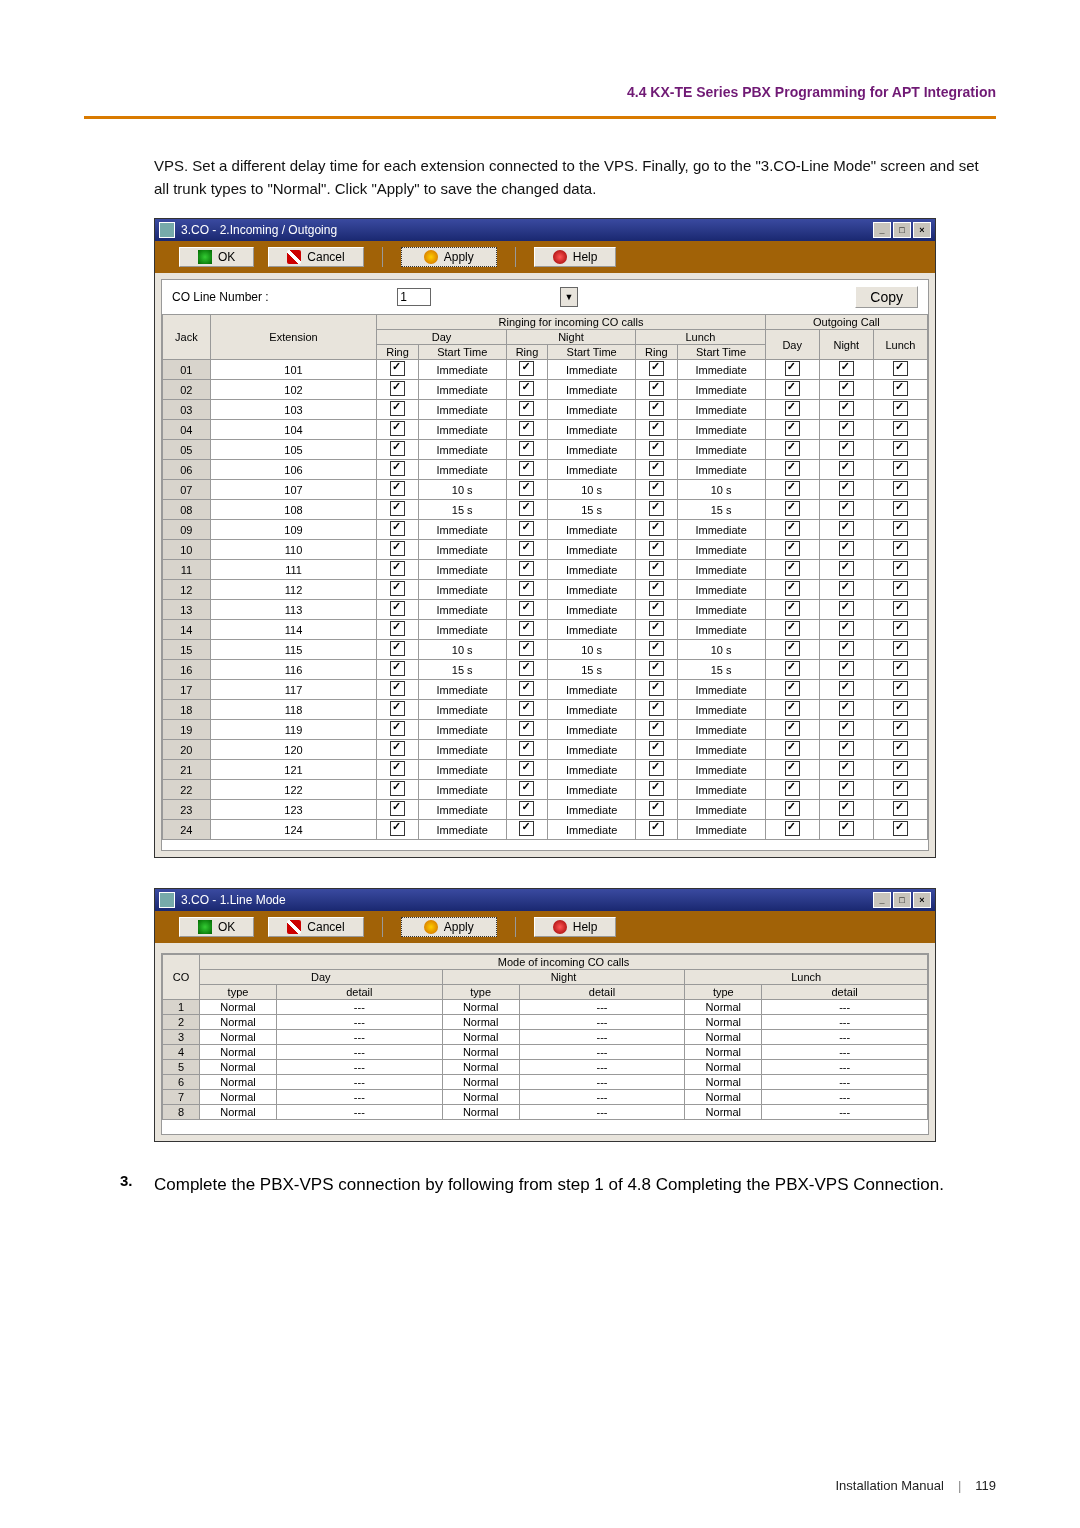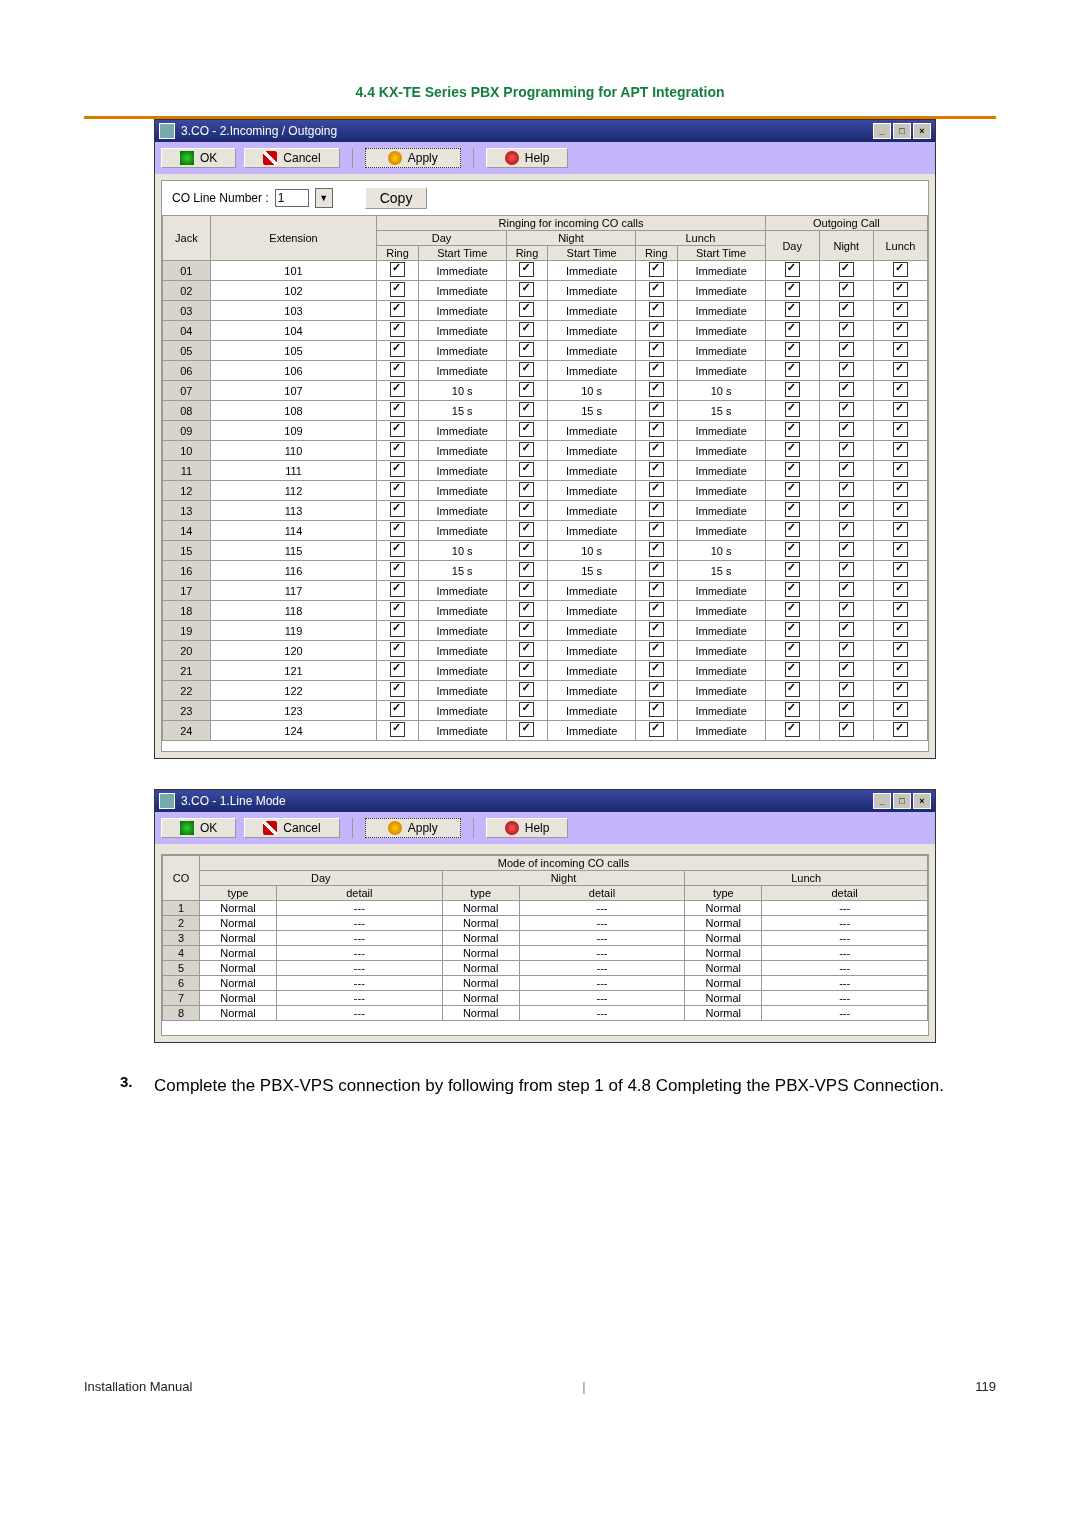--- a/index.html
+++ b/index.html
@@ -1,41 +1,41 @@
 <!DOCTYPE html>
 <html><head>
 <meta charset="utf-8">
 <style>
   body { margin:0; background:#fff; font-family: Arial, Helvetica, sans-serif; }
   .page { width:1080px; margin:0 auto; background:#fff; padding:84px 84px 40px 84px; box-sizing:border-box; }
   .hdr-rule { border-top:3px solid #d97a00; margin-top:10px; }
-  .sect-hdr { text-align:center; font-weight:bold; font-size:14px; color:#15803d; padding-bottom:6px;}
+  .sect-hdr { text-align:right; font-weight:bold; font-size:14px; color:#701a75; padding-bottom:6px;}
   .bodytext { margin:36px 0 18px 70px; font-size:15px; line-height:1.5; color:#111;}
   .step3row { display:flex; margin:24px 0 0 36px;}
   .step3row .num { font-weight:bold; width:34px; font-size:15px;}
   .step3row .txt { font-size:17px; line-height:1.5; flex:1;}
-  .footer { display:flex; justify-content:space-between; align-items:center; margin-top:280px; font-size:13px; color:#222;}
+  .footer { display:flex; justify-content:flex-end; align-items:center; margin-top:280px; font-size:13px; color:#222;}
   .footer .sep { margin:0 14px; color:#888; }
   .win { margin-left:70px; margin-bottom:30px; border:1px solid #333; background:#e8e4dc; position:relative; }
   .titlebar { background:linear-gradient(#3a4aa0,#1a2870); color:#fff; display:flex; align-items:center; justify-content:space-between; height:22px; font-size:12px; padding:0 4px;}
   .titlebar .ticon { width:14px;height:14px;background:#7aa;display:inline-block;margin-right:6px;border:1px solid #fff;}
   .titlebar .tleft { display:flex; align-items:center;}
   .wctl { display:flex; gap:2px;}
   .wctl span{ width:16px;height:14px;background:#c8c4bc;border:1px solid #fff;display:flex;align-items:center;justify-content:center;font-size:9px;color:#000;font-weight:bold;}
-  .toolbar { background:#c4b5fd; padding:6px 6px; display:flex; align-items:center; gap:8px;}
+  .toolbar { background:#a16207; padding:6px 24px; display:flex; align-items:center; gap:14px;}
   .tbtn { background:#e8e4dc; border:1px solid #999; border-top-color:#fff; border-left-color:#fff; padding:2px 18px; font-size:12px; display:flex; align-items:center; gap:6px; cursor:pointer;}
   .tbtn.apply { border:1px dotted #333; padding:2px 22px;}
   .ico { width:14px;height:14px;display:inline-block;}
   .ico.ok{ background:radial-gradient(circle,#3c3,#060);}
   .ico.cancel{ background:linear-gradient(45deg,#c00 40%,#fff 40%,#fff 60%,#c00 60%); border-radius:2px;}
   .ico.apply{ background:radial-gradient(circle,#fc0,#c60); border-radius:50%;}
   .ico.help{ background:radial-gradient(circle,#f55,#900); border-radius:50%;}
   .vsep{ width:1px;height:20px;background:#999;margin:0 4px;}
   .panel { background:#fff; margin:6px; border:1px solid #999;}
-  .colinerow { display:flex; justify-content:flex-start; align-items:center; padding:6px 10px; font-size:12px; gap:6px;}
+  .colinerow { display:flex; justify-content:space-between; align-items:center; padding:6px 10px; font-size:12px; gap:6px;}
   .colinerow input { width:28px; font-size:12px; border:1px solid #666;}
   .colinerow .dd{ width:16px;height:18px;border:1px solid #666;background:#e8e4dc;display:flex;align-items:center;justify-content:center;font-size:9px;}
   .colinerow button{ font-size:14px;padding:2px 14px;background:#e8e4dc;border:1px solid #999;border-top-color:#fff;border-left-color:#fff;}
   table.grid { border-collapse:collapse; width:100%; font-size:11px; }
   table.grid th, table.grid td { border:1px solid #999; text-align:center; padding:1px 3px; background:#fff;}
   table.grid th { background:#e8e4dc; font-weight:normal;}
   .cb { width:13px;height:13px;border:1px solid #333;display:inline-block;background:#fff;position:relative;}
   .cb::after{content:"✓";position:absolute;top:-2px;left:1px;font-size:11px;font-weight:bold;color:#000;}
   .rh { background:#d8d4cc !important; }
   .pad8 { padding:0 0 10px 0;}
@@ -43,20 +43,21 @@
   .w2 .typecol{width:70px;} .w2 .detcol{width:auto;}
   .white-gap{ height:4px;}
 </style>
 </head>
 <body>
 
 <div class="page">
   <div class="sect-hdr">4.4 KX-TE Series PBX Programming for APT Integration</div>
   <div class="hdr-rule"></div>
 
+  <div class="bodytext">VPS. Set a different delay time for each extension connected to the VPS. Finally, go to the "3.CO-Line Mode" screen and set all trunk types to "Normal". Click "Apply" to save the changed data.</div>
 
   <div class="win" style="width:780px;">
     <div class="titlebar">
       <div class="tleft">
           <span class="ticon"></span>
           <span>3.CO - 2.Incoming / Outgoing</span>
         </div>
       <div class="wctl">
         <span>_</span>
         <span>□</span>

